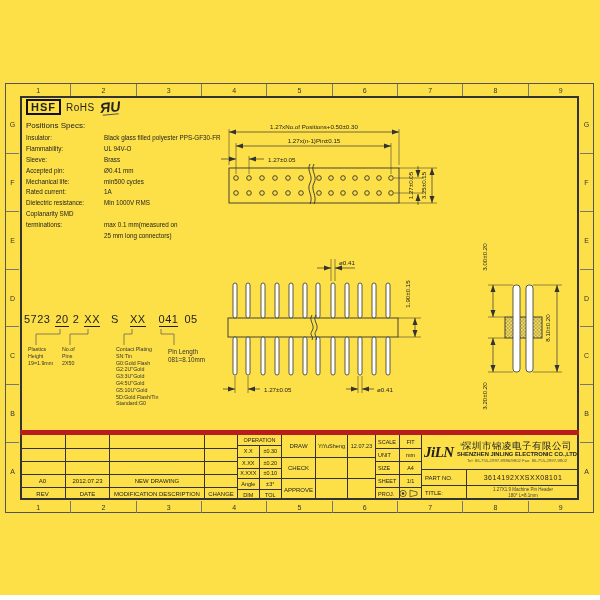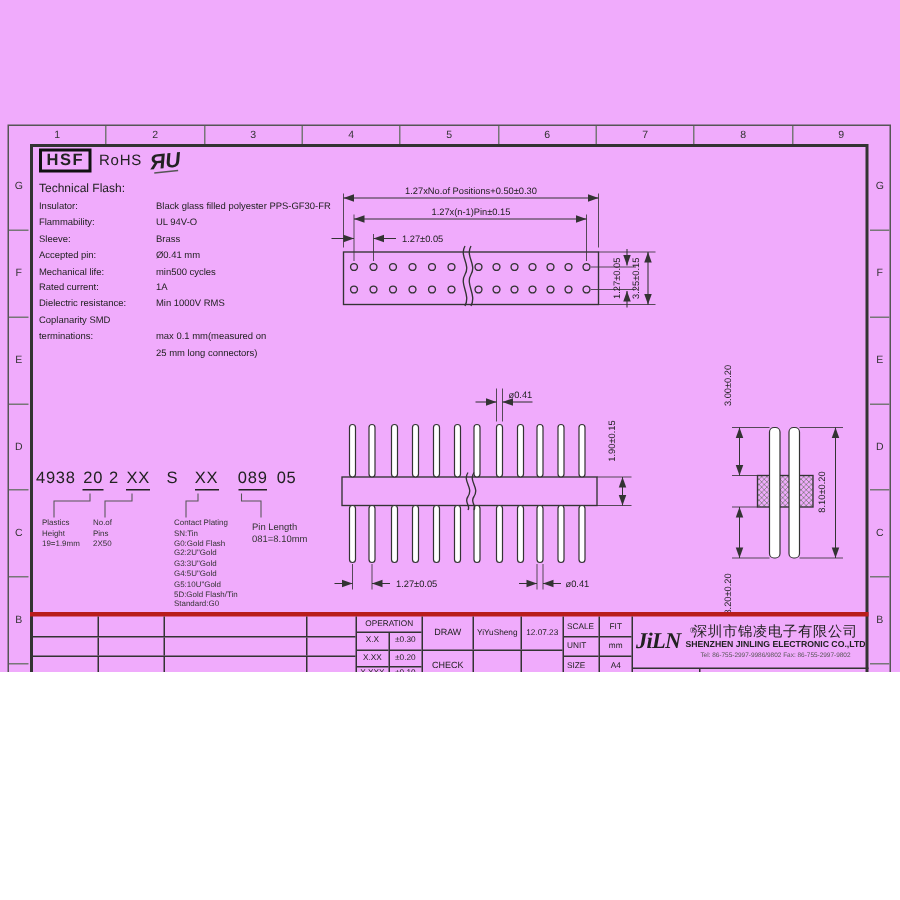--- a/index.html
+++ b/index.html
@@ -1,17 +1,17 @@
 <!DOCTYPE html>
 <html><head>
 <meta charset="utf-8">
 <style>
 *{margin:0;padding:0;box-sizing:border-box}
 html,body{background:#fff}
-#page{position:relative;width:600px;height:448px;background:#f0abfc;overflow:hidden;
+#page{position:relative;width:600px;height:595px;background:#fde047;overflow:hidden;
   font-family:"Liberation Sans",sans-serif;color:#222}
 .abs{position:absolute}
 
 
 #outerframe{left:5px;top:83px;width:589px;height:430px;border:1px solid #555}
 #innerframe{left:20px;top:96px;width:559px;height:404px;border:2px solid #333}
 
 
 .strip{display:flex}
 .strip>div{flex:1;display:flex;align-items:center;justify-content:center;font-size:7px;color:#333}
@@ -55,21 +55,21 @@
 svg{overflow:visible}
 .oln{stroke:#333;stroke-width:.9;fill:none}
 .pin{stroke:#333;stroke-width:.8;fill:#fff}
 .ext{stroke:#333;stroke-width:.55}
 .dim{stroke:#333;stroke-width:.7;marker-start:url(#ar);marker-end:url(#ar)}
 .dim1{stroke:#333;stroke-width:.7;marker-end:url(#ar)}
 .dtxt{font-size:6.2px;fill:#222;font-family:"Liberation Sans",sans-serif}
 #leadersvg polyline{fill:none;stroke:#555;stroke-width:.7}
 
 
-#tb{left:20px;top:408px;width:559px;height:66px;border-top:3px solid #b91c1c}
+#tb{left:20px;top:430px;width:559px;height:66px;border-top:5px solid #b91c1c}
 #tb>div{position:absolute;top:0;height:65px}
 #tb-rev{left:0;width:218px;border-right:1px solid #333}
 .rrow{display:flex;height:13px}
 .rrow+.rrow{border-top:1px solid #333}
 .rrow>div{display:flex;align-items:center;justify-content:center;font-size:6px;white-space:nowrap;overflow:hidden}
 .rc1{width:46px;border-right:1px solid #333}
 .rc2{width:44px;border-right:1px solid #333}
 .rc3{flex:1;border-right:1px solid #333}
 .rc4{width:32px}
 #tb-tol{left:218px;width:44px;border-right:1px solid #333}
@@ -170,21 +170,21 @@
       <div>A</div>
     </div>
 
   <div class="abs" id="hdr">
     <span id="hsf-box">HSF</span>
     <span id="rohs">RoHS</span>
     <span id="ulmark"><span>ЯU</span><span class="bar"></span></span>
   </div>
 
   <div class="abs" id="techspecs">
-    <div id="ts-title">Technical Flash:</div>
+    <div id="ts-title">Positions Specs:</div>
     <div id="ts-cols">
       <div class="ts-col" id="ts-labels">
           <div>Insulator:</div>
           <div>Flammability:</div>
           <div>Sleeve:</div>
           <div>Accepted pin:</div>
           <div>Mechanical life:</div>
           <div>Rated current:</div>
           <div>Dielectric resistance:</div>
           <div>Coplanarity SMD</div>
@@ -326,21 +326,21 @@
       <line class="ext" x1="35" y1="147" x2="10" y2="147"></line>
     <line class="dim" x1="15" y1="113" x2="15" y2="147"></line>
     <text class="dtxt" transform="rotate(-90 9 171)" x="9" y="171" text-anchor="middle">3.20±0.20</text>
     <line class="ext" x1="55" y1="60" x2="84" y2="60"></line>
       <line class="ext" x1="55" y1="147" x2="84" y2="147"></line>
     <line class="dim" x1="79" y1="60" x2="79" y2="147"></line>
     <text class="dtxt" transform="rotate(-90 72 103)" x="72" y="103" text-anchor="middle">8.10±0.20</text>
   </svg>
 
   <div class="abs" id="ord-code">
-    <span class="m5">4938</span><span class="u m4">20</span><span class="m5">2</span><span class="u m11">XX</span><span class="m11">S</span><span class="u m13">XX</span><span class="u m6">089</span><span>05</span>
+    <span class="m5">5723</span><span class="u m4">20</span><span class="m5">2</span><span class="u m11">XX</span><span class="m11">S</span><span class="u m13">XX</span><span class="u m6">041</span><span>05</span>
   </div>
   <svg class="abs" id="leadersvg" style="left:24px;top:328px" width="190" height="22" viewBox="0 0 190 22">
     <polyline points="36,1 36,6 12,6 12,17"></polyline>
     <polyline points="64,1 64,6 46,6 46,17"></polyline>
     <polyline points="108,1 108,6 100,6 100,17"></polyline>
     <polyline points="137,1 137,6 150,6 150,17"></polyline>
   </svg>
   <div class="ordlabel" id="lbl-plastics">
       <div>Plastics</div>
       <div>Height</div>

